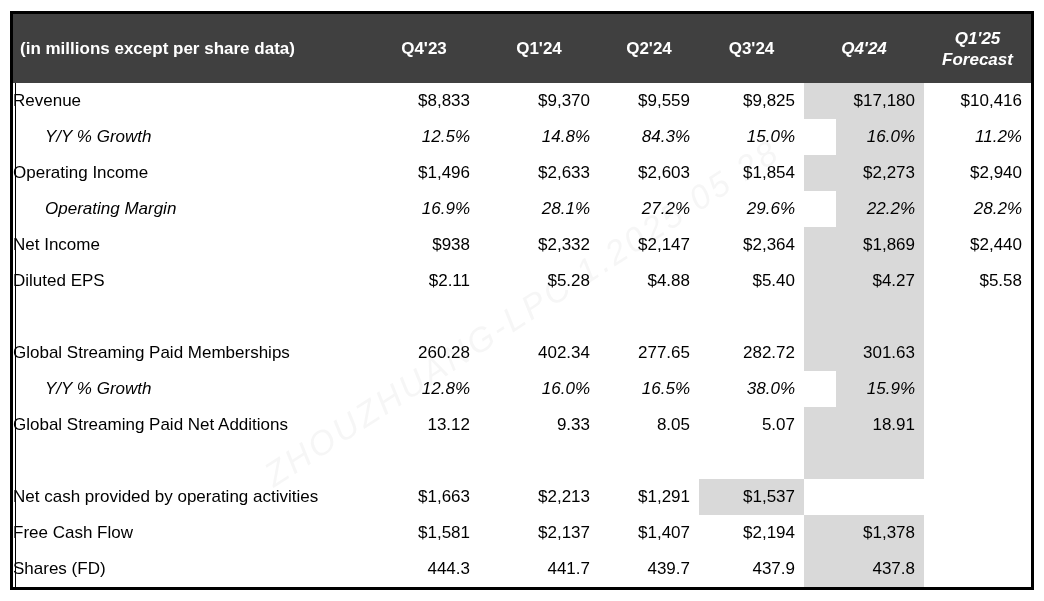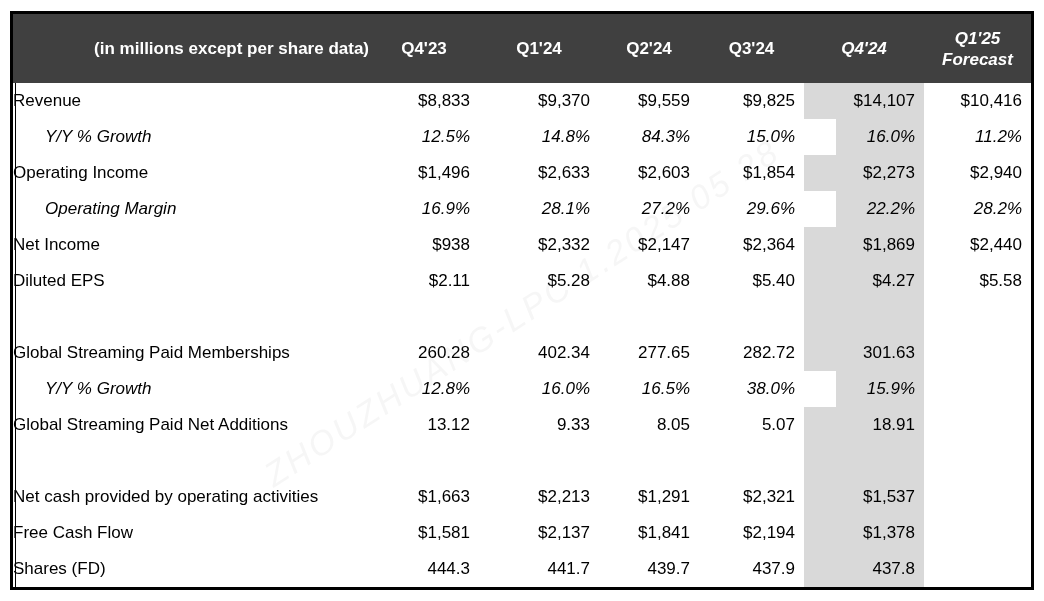--- a/index.html
+++ b/index.html
@@ -56,21 +56,21 @@
     grid-template-columns: var(--cols);
     height: 69px;
     background: var(--header-bg, #404040);
     color: var(--header-text, #ffffff);
     font-weight: bold;
     align-items: center;
   }
   .header-label {
     font-size: 17px;
     padding-left: 7px;
-    text-align: right;
+    text-align: left;
   }
   .col-head {
     font-size: 17px;
     text-align: center;
     white-space: pre-line;
     line-height: 21px;
   }
   .col-head.italic { font-style: italic; }
   .tbody .row {
     display: grid;
@@ -110,21 +110,21 @@
 Forecast</div>
       </div>
     <div class="tbody" id="table-body">
 
     <div class="row">
           <div class="cell label-cell">Revenue</div>
           <div class="cell num">$8,833</div>
           <div class="cell num">$9,370</div>
           <div class="cell num">$9,559</div>
           <div class="cell num">$9,825</div>
-          <div class="cell num hl">$14,107</div>
+          <div class="cell num hl">$17,180</div>
           <div class="cell num">$10,416</div>
         </div>
         <div class="row italic">
           <div class="cell label-cell">Y/Y % Growth</div>
           <div class="cell num">12.5%</div>
           <div class="cell num">14.8%</div>
           <div class="cell num">84.3%</div>
           <div class="cell num">15.0%</div>
           <div class="cell num hl">16.0%</div>
           <div class="cell num">11.2%</div>
@@ -208,29 +208,28 @@
           <div class="cell num"></div>
           <div class="cell num"></div>
           <div class="cell num hl"></div>
           <div class="cell num"></div>
         </div>
         <div class="row">
           <div class="cell label-cell">Net cash provided by operating activities</div>
           <div class="cell num">$1,663</div>
           <div class="cell num">$2,213</div>
           <div class="cell num">$1,291</div>
-          <div class="cell num">$2,321</div>
           <div class="cell num hl">$1,537</div>
           <div class="cell num"></div>
         </div>
         <div class="row">
           <div class="cell label-cell">Free Cash Flow</div>
           <div class="cell num">$1,581</div>
           <div class="cell num">$2,137</div>
-          <div class="cell num">$1,841</div>
+          <div class="cell num">$1,407</div>
           <div class="cell num">$2,194</div>
           <div class="cell num hl">$1,378</div>
           <div class="cell num"></div>
         </div>
         <div class="row">
           <div class="cell label-cell">Shares (FD)</div>
           <div class="cell num">444.3</div>
           <div class="cell num">441.7</div>
           <div class="cell num">439.7</div>
           <div class="cell num">437.9</div>

